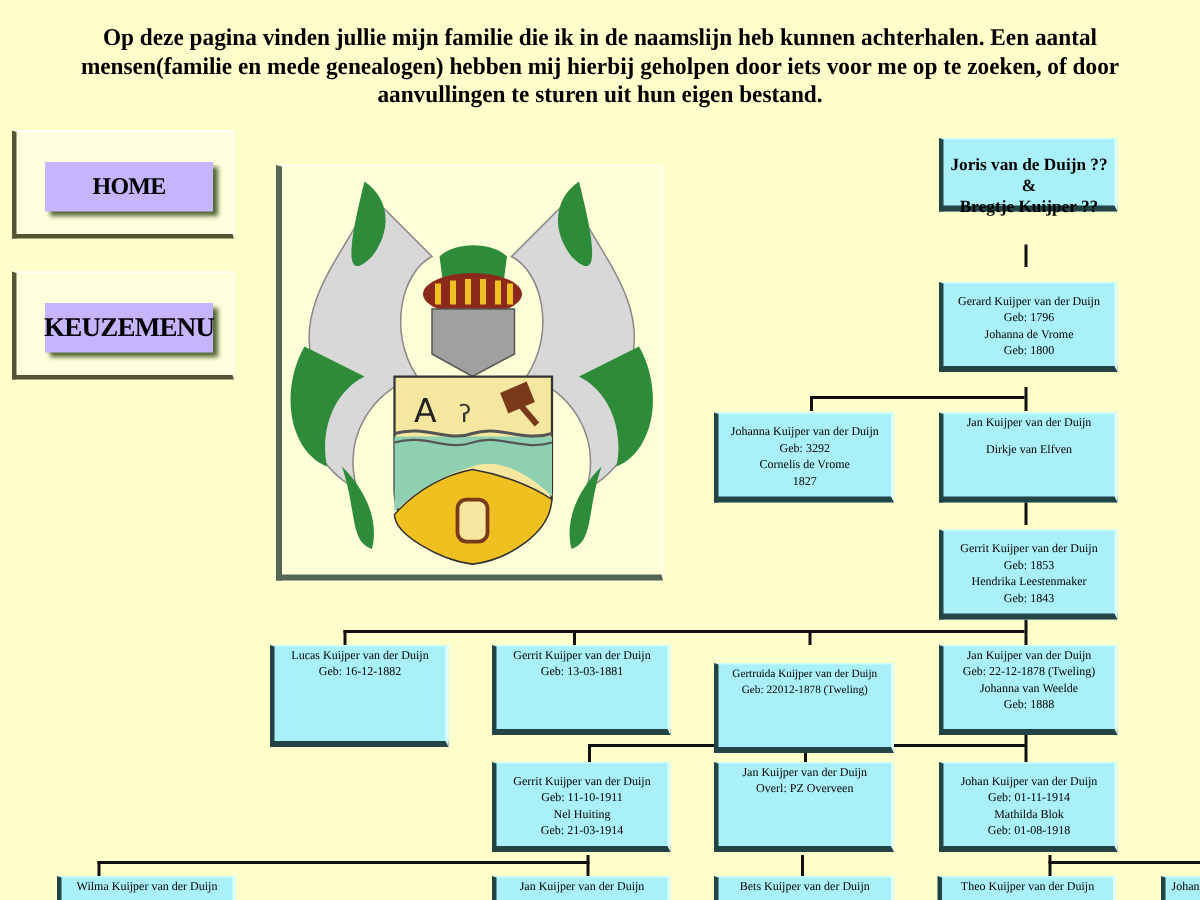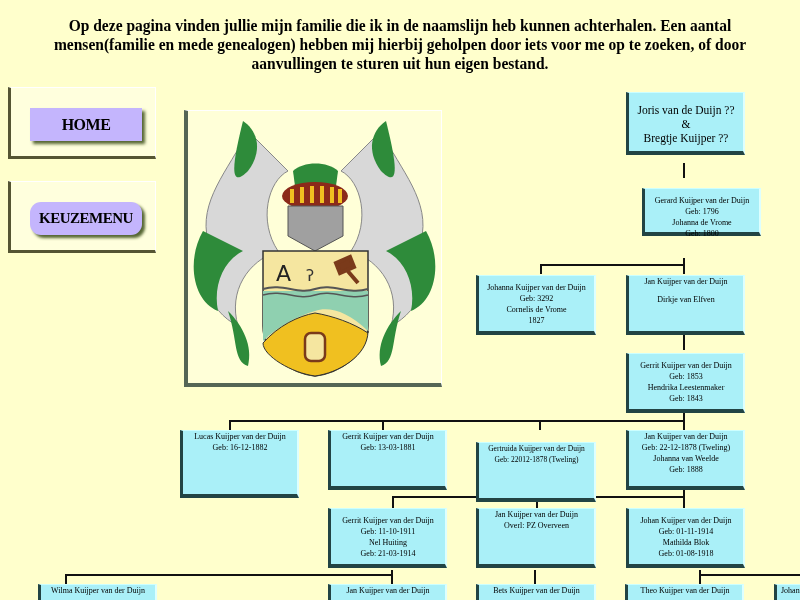--- a/index.html
+++ b/index.html
@@ -47,21 +47,21 @@
 </style>
 </head>
 <body>
 
 <div class="intro">Op deze pagina vinden jullie mijn familie die ik in de naamslijn heb kunnen achterhalen. Een aantal mensen(familie en mede genealogen) hebben mij hierbij geholpen door iets voor me op te zoeken, of door aanvullingen te sturen uit hun eigen bestand.</div>
 
 <div class="navbox" style="top:87px;">
   <a class="navbtn">HOME</a>
 </div>
 <div class="navbox" style="top:181px;">
-  <a class="navbtn" style="font-size:15px;border-radius:11px;">KEUZEMENU</a>
+  <a class="navbtn" style="font-size:18px;">KEUZEMENU</a>
 </div>
 
 <div class="crest" title="Familiewapen Kuijper van der Duijn">
   <svg width="253" height="272" viewBox="0 0 253 272">
 
     <path d="M60 20 C40 60, 10 90, 20 130 C5 160, 20 200, 50 215 C40 180, 60 150, 90 140 C70 110, 80 70, 100 60 Z" fill="#d8d8d8" stroke="#888" stroke-width="1"></path>
     <path d="M55 10 C70 20, 75 40, 60 60 C40 80, 45 50, 55 10 Z" fill="#2e8b3a"></path>
     <path d="M15 120 C-2 150, 5 190, 30 200 C25 175, 35 150, 55 140 Z" fill="#2e8b3a"></path>
     <path d="M40 200 C50 230, 45 250, 60 255 C65 235, 55 215, 40 200 Z" fill="#2e8b3a"></path>
 
@@ -108,27 +108,27 @@
 <div class="ln" style="left:392px; top:496px; width:2px; height:12px;"></div>
 <div class="ln" style="left:536px; top:496px; width:2px; height:12px;"></div>
 <div class="ln" style="left:683px; top:488px; width:2px; height:20px;"></div>
 <div class="ln" style="left:65px; top:574px; width:328px; height:2px;"></div>
 <div class="ln" style="left:65px; top:574px; width:2px; height:10px;"></div>
 <div class="ln" style="left:391px; top:570px; width:2px; height:14px;"></div>
 <div class="ln" style="left:534px; top:570px; width:2px; height:14px;"></div>
 <div class="ln" style="left:699px; top:574px; width:101px; height:2px;"></div>
 <div class="ln" style="left:699px; top:570px; width:2px; height:14px;"></div>
 
-<div class="box big" style="left:626px; top:92px; width:119px; height:63px;">
+<div class="box big" style="left:626px; top:92px; width:119px; height:49px;font-weight:bold;">
   <span class="l">Joris van de Duijn ??</span>
   <span class="l">&amp;</span>
   <span class="l">Bregtje Kuijper ??</span>
 </div>
 
-<div class="box" style="left:642px; top:188px; width:119px; height:48px; padding-top:6px;">
+<div class="box" style="left:626px; top:188px; width:119px; height:60px; padding-top:6px;">
   <span class="l">Gerard Kuijper van der Duijn</span>
   <span class="l">Geb: 1796</span>
   <span class="l">Johanna de Vrome</span>
   <span class="l">Geb: 1800</span>
 </div>
 
 <div class="box" style="left:476px; top:275px; width:120px; height:60px; padding-top:6px;">
   <span class="l">Johanna Kuijper van der Duijn</span>
   <span class="l">Geb: 3292</span>
   <span class="l">Cornelis de Vrome</span>

